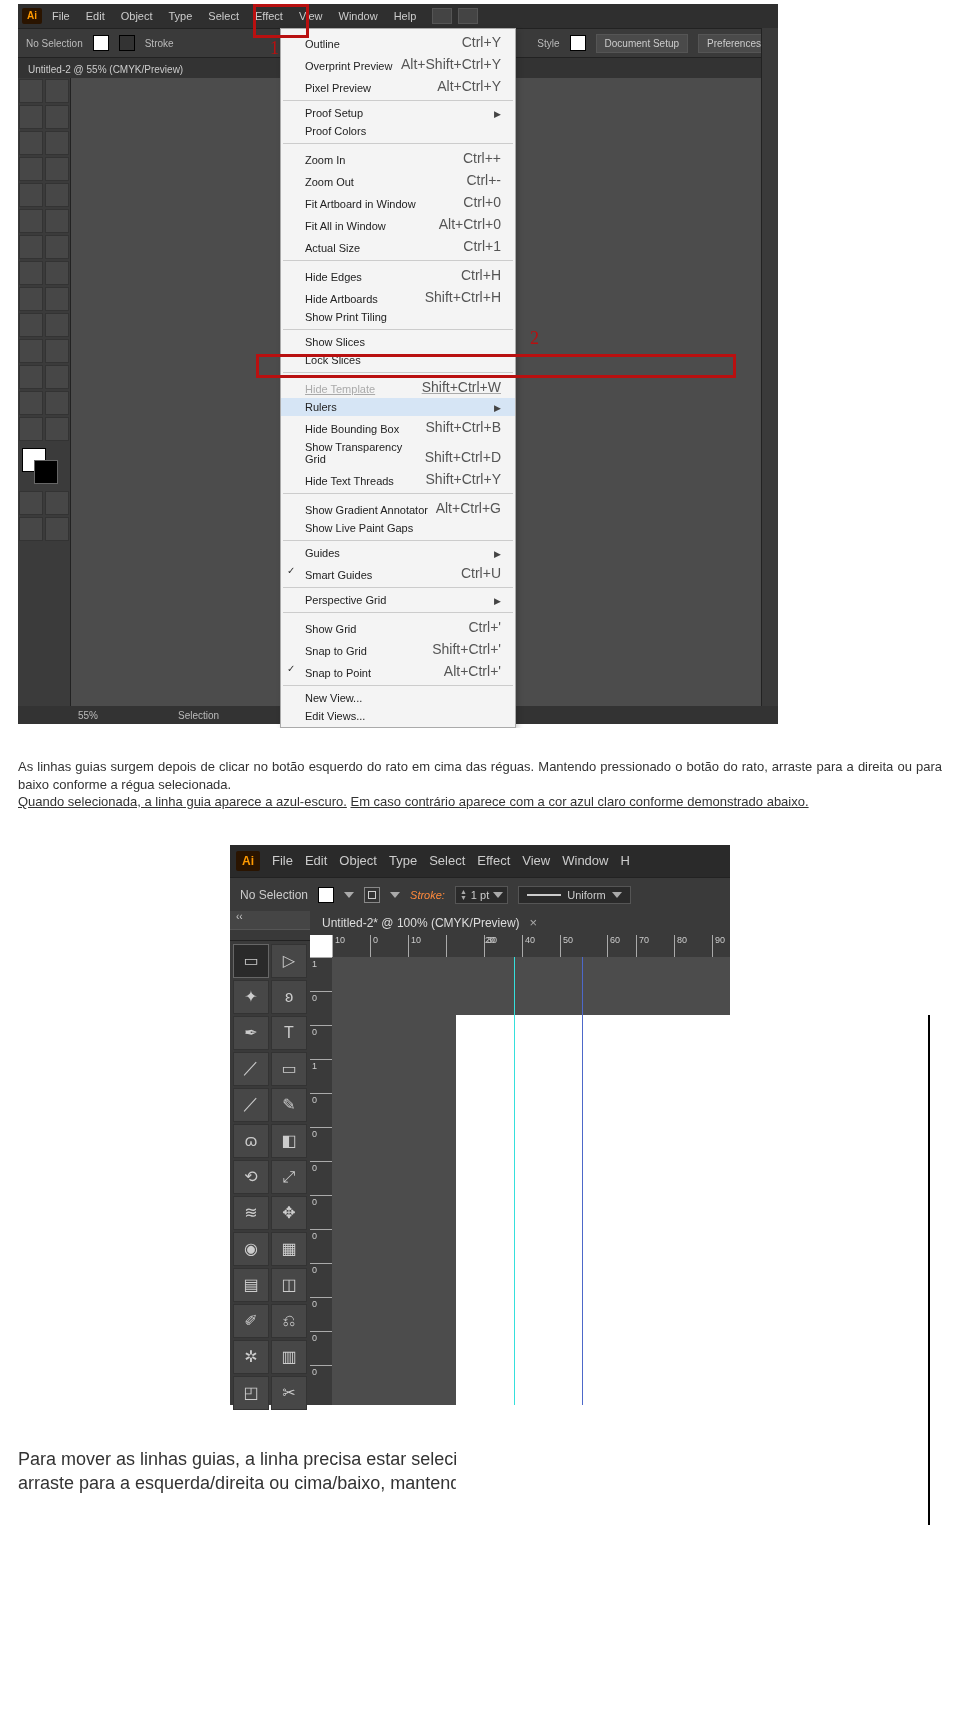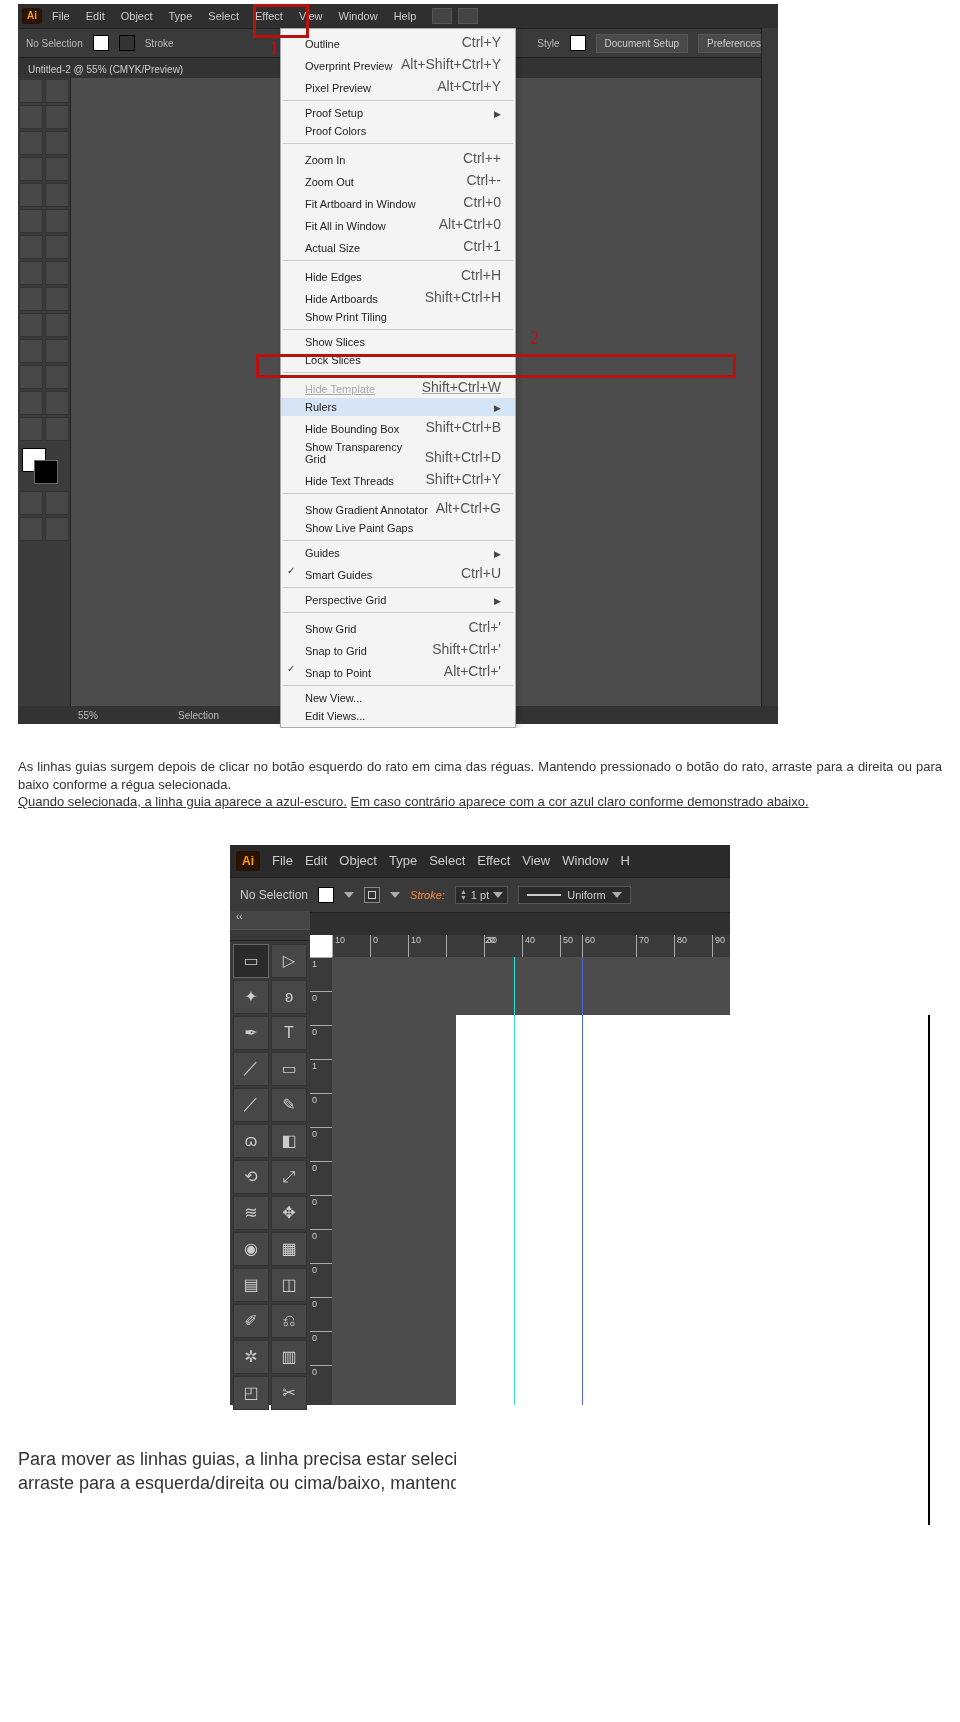--- a/index.html
+++ b/index.html
@@ -694,32 +694,36 @@
             <div class="t">▥</div>
           </div>
         <div class="trow">
             <div class="t">◰</div>
             <div class="t">✂</div>
           </div>
       </div>
     </div>
 
     
+    <div class="s2-tabbar">
+      <span>Untitled-2* @ 100% (CMYK/Preview)</span>
+      <span class="x">×</span>
+    </div>
 
     
     <div class="s2-ruler-h" id="ruler-h">
       <div class="origin"></div>
     <div class="tick" style="left: 22px;">10</div>
         <div class="tick" style="left: 60px;">0</div>
         <div class="tick" style="left: 98px;">10</div>
         <div class="tick" style="left: 136px; padding-left: 38px;">20</div>
         <div class="tick" style="left: 174px;">30</div>
         <div class="tick" style="left: 212px;">40</div>
         <div class="tick" style="left: 250px;">50</div>
-        <div class="tick" style="left: 272px;">60</div>
+        <div class="tick" style="left: 297px;">60</div>
         <div class="tick" style="left: 326px;">70</div>
         <div class="tick" style="left: 364px;">80</div>
         <div class="tick" style="left: 402px;">90</div>
       </div>
     <div class="s2-ruler-v" id="ruler-v">
         <div class="tick" style="top: 0px;">1</div>
         <div class="tick" style="top: 34px;">0</div>
         <div class="tick" style="top: 68px;">0</div>
         <div class="tick" style="top: 102px;">1</div>
         <div class="tick" style="top: 136px;">0</div>

